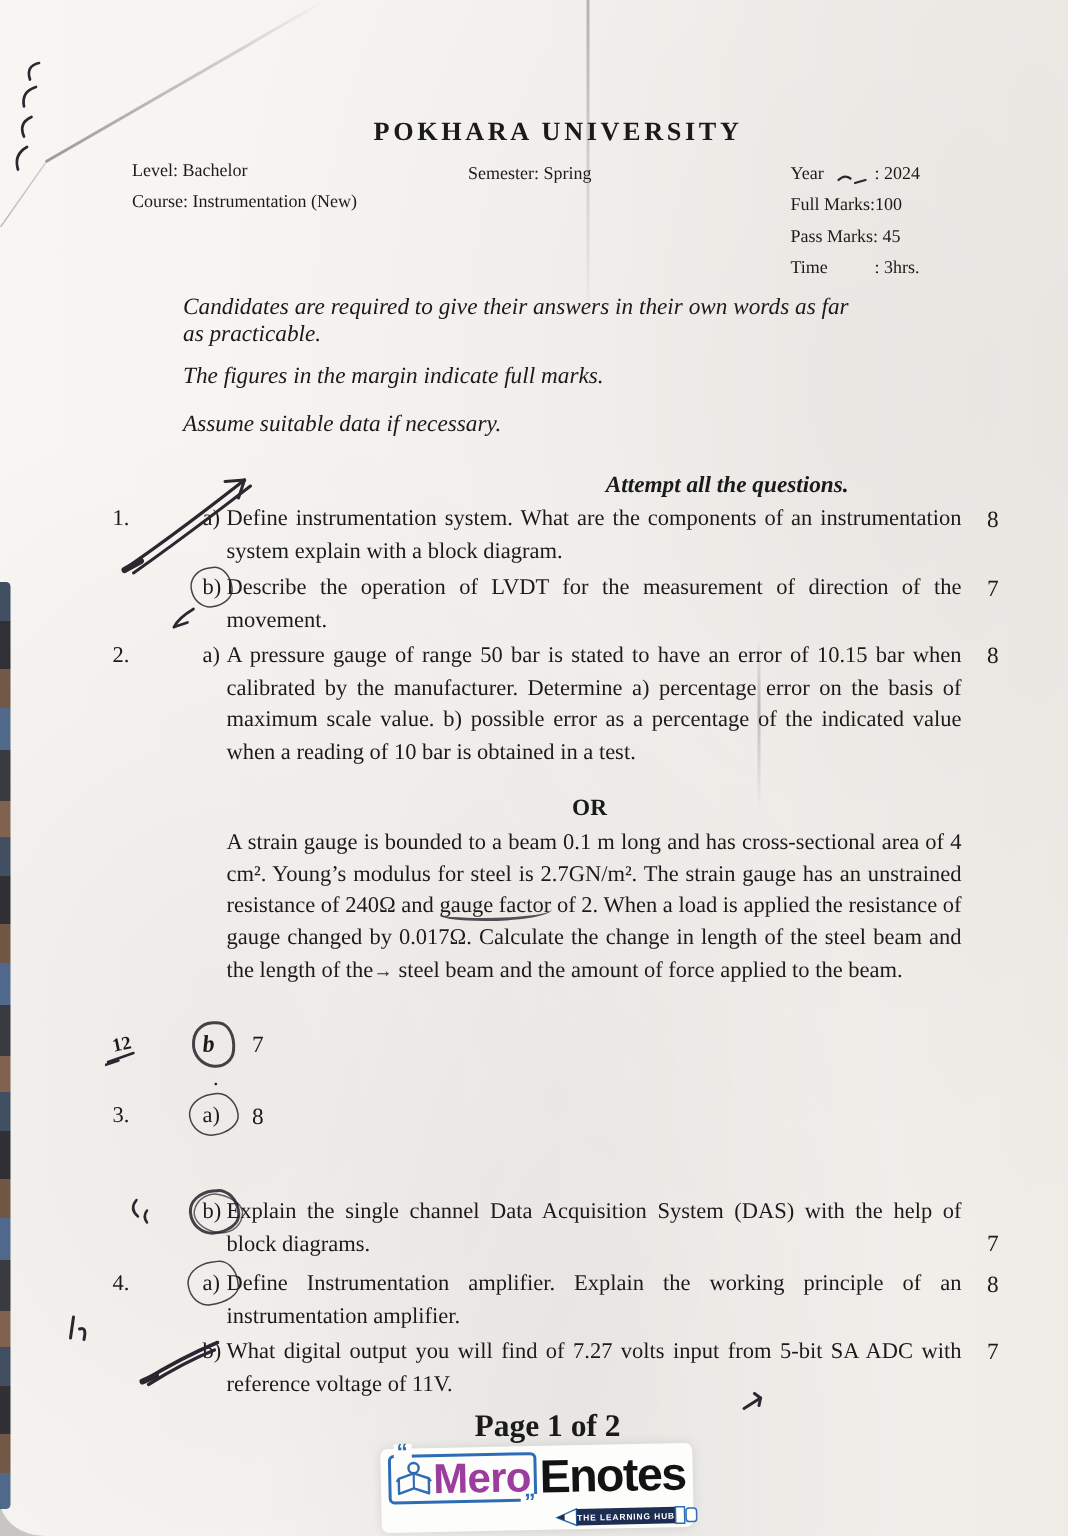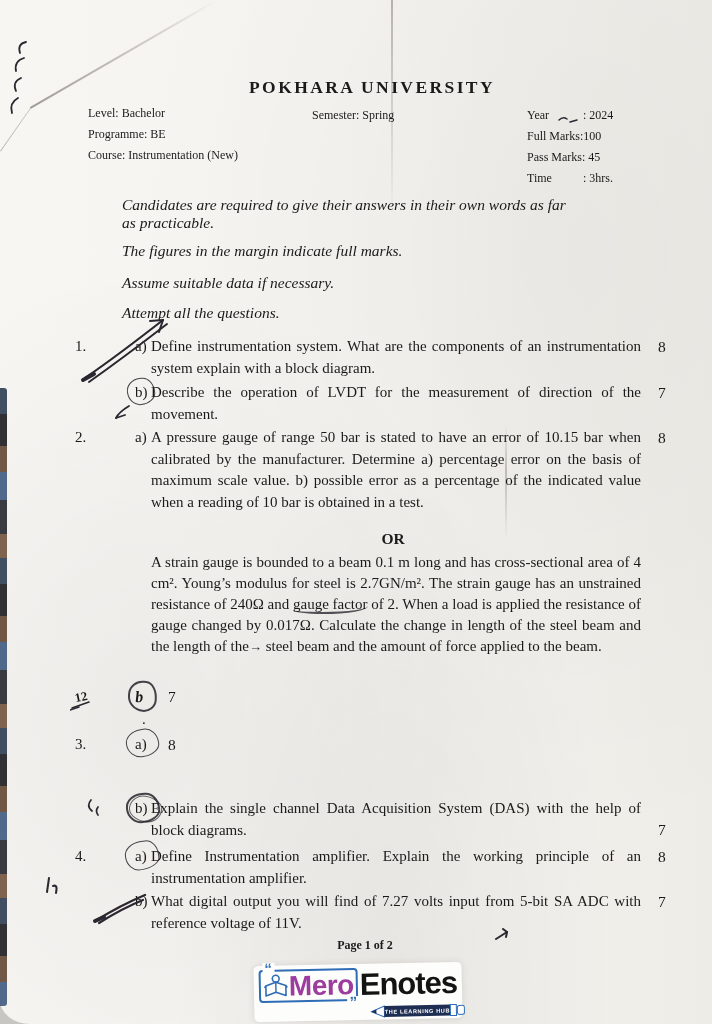--- a/index.html
+++ b/index.html
@@ -47,21 +47,21 @@
   .meta{position:absolute;font-size:12px;line-height:21px;white-space:nowrap;}
   .m-left{left:88px;top:103px;}
   .m-mid{left:312px;top:105px;}
   .m-right{left:527px;top:105px;}
   .m-right .lbl{display:inline-block;width:56px;}
   
   .instr{position:absolute;left:122px;top:196px;font-style:italic;font-size:15.5px;line-height:18px;}
   .instr div{white-space:nowrap;}
   .i3{margin-top:10px;}
   .i4{margin-top:14px;}
-  .i5{margin-top:12px;font-weight:400;}
+  .i5{margin-top:23px;font-weight:700;text-align:right;}
   
   .q-row{position:absolute;left:72px;width:620px;display:flex;align-items:flex-start;
     font-size:15px;line-height:21.5px;}
   .q-num{width:32px;flex:none;padding-left:3px;}
   .q-letter{width:44px;flex:none;padding-left:28px;box-sizing:border-box;position:relative;}
   .q-text{width:490px;flex:none;text-align:justify;}
   .q-marks{flex:1;text-align:left;padding-left:17px;font-size:15.5px;}
   .or-line{position:absolute;left:148px;width:490px;text-align:center;font-weight:700;font-size:15.5px;}
   .strain .q-text{width:490px;line-height:21px;}
   .u-pen{border-bottom:2px solid rgba(43,39,48,.8);border-radius:0 0 60% 40%/0 0 8px 4px;}
@@ -78,21 +78,21 @@
     transform:rotate(11deg);pointer-events:none;}
   .c-a4::after{left:-10px;top:-5px;width:32px;height:27px;transform:rotate(-8deg);
     border-radius:60% 40% 70% 45%/52% 60% 42% 60%;}
   .hand-b{display:inline-block;font-style:italic;font-weight:700;font-size:16px;transform:rotate(-4deg);}
   .c-hb::after{left:-7px;top:-5px;width:25px;height:27px;transform:rotate(9deg);
     border-width:2px;border-radius:58% 48% 52% 64%/52% 66% 46% 58%;}
   .hand-12{display:inline-block;font-size:12.5px;font-weight:700;transform:rotate(-12deg);position:relative;}
   .dot-suffix{margin-left:7px;}
   
   .footer{position:absolute;left:0;right:0;top:938px;padding-left:18px;text-align:center;
-    font-size:12px;font-weight:700;}
+    font-size:21px;font-weight:700;}
   .logo-patch{position:absolute;left:254px;top:964px;width:208px;height:56px;background:#fdfdfc;
     border-radius:5px;transform:rotate(-1.2deg);box-shadow:0 0 7px rgba(0,0,0,.10);
     font-family:"Liberation Sans","DejaVu Sans",sans-serif;}
   .logo-row{position:absolute;left:5px;top:4px;display:flex;align-items:center;}
   .logo-box{position:relative;display:flex;align-items:center;border:2px solid #2e6cb5;
     border-radius:4px;padding:1px 2px 1px 2px;height:33px;box-sizing:border-box;}
   .q-open{position:absolute;left:2px;top:-9px;color:#2e6cb5;font-size:15px;font-weight:800;background:#fdfdfc;padding:0 2px;line-height:12px;}
   .q-close{position:absolute;right:-3px;bottom:-9px;color:#2e6cb5;font-size:15px;font-weight:800;background:#fdfdfc;padding:0 2px;line-height:12px;}
   .w-mero{font-size:28px;font-weight:700;color:#9c3d9e;letter-spacing:-.5px;line-height:28px;}
   .w-enotes{font-size:31px;font-weight:800;color:#131313;letter-spacing:-1px;line-height:30px;margin-left:2px;}
@@ -111,21 +111,20 @@
   <svg class="pen" style="left:0;top:36px" width="34" height="90" viewBox="0 0 34 90">
     <path d="M26 6 q-9 2 -6 11" stroke-width="1.8"></path>
     <path d="M24 22 q-10 3 -8 13" stroke-width="1.8"></path>
     <path d="M21 42 q-9 4 -5 13" stroke-width="1.8"></path>
     <path d="M18 62 q-9 5 -6 15" stroke-width="1.8"></path>
   </svg>
 
   <div class="title">POKHARA UNIVERSITY</div>
   <div class="meta m-left">
     <div>Level:  Bachelor</div>
-    <div>Programme: BE</div>
     <div>Course: Instrumentation (New)</div>
   </div>
   <div class="meta m-mid">Semester: Spring</div>
   <div class="meta m-right">
     <div><span class="lbl">Year</span><span>: 2024</span></div>
     <div>Full Marks:100</div>
     <div>Pass Marks: 45</div>
     <div><span class="lbl">Time</span><span>: 3hrs.</span></div>
   </div>
   <svg class="pen" style="left:557px;top:113px" width="22" height="12" viewBox="0 0 22 12">

